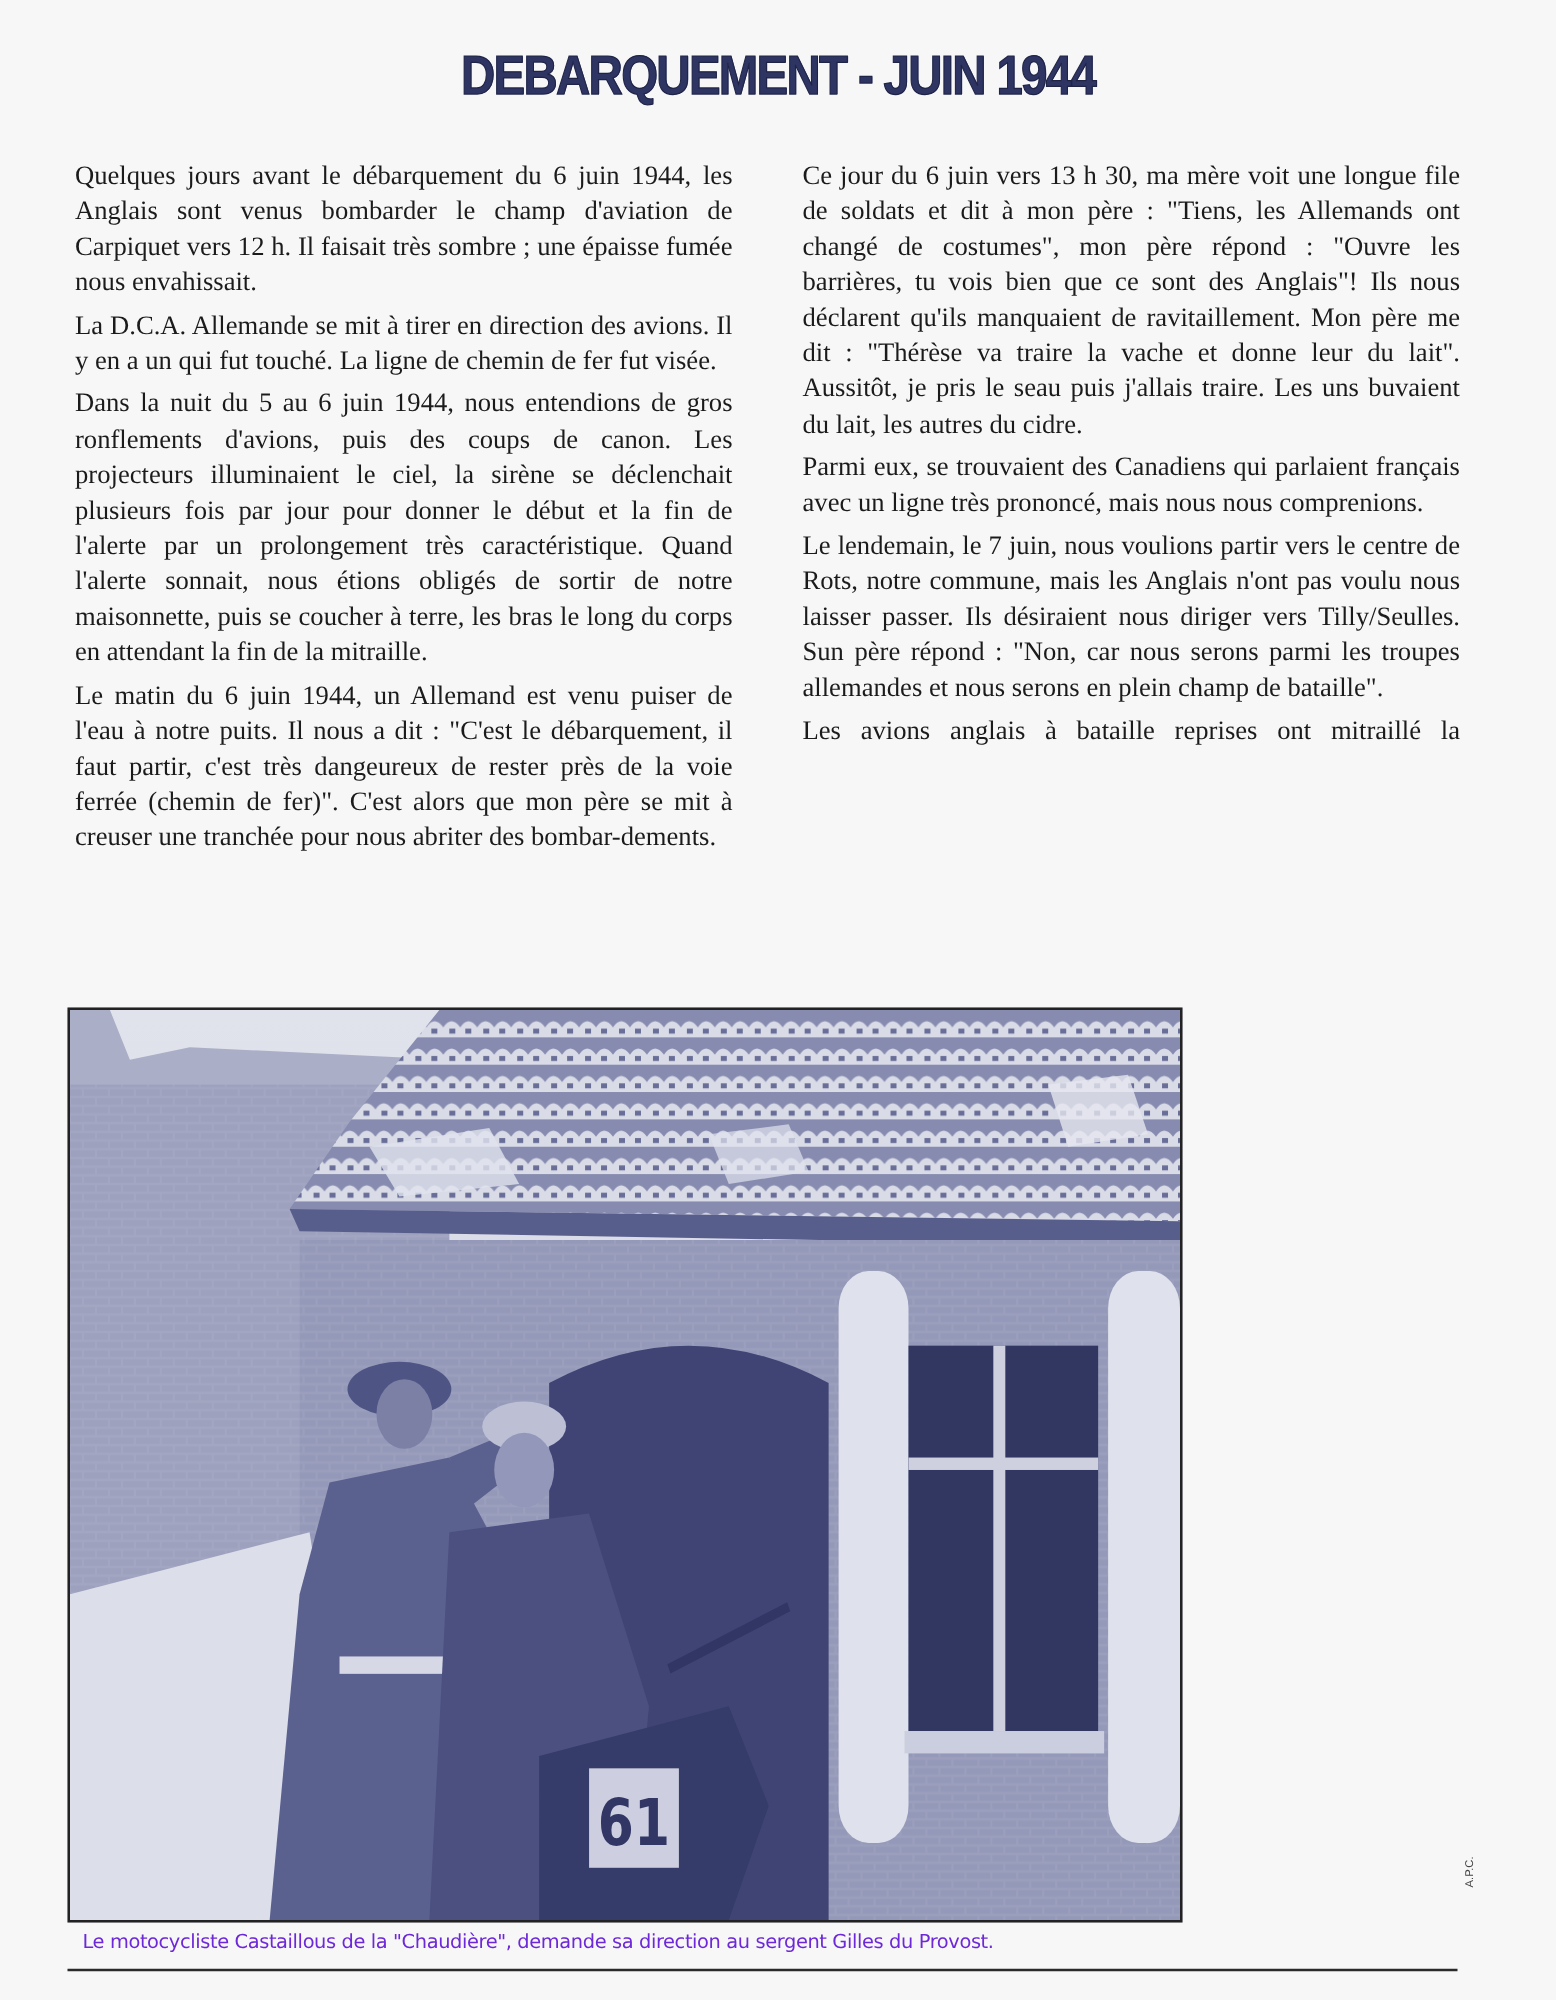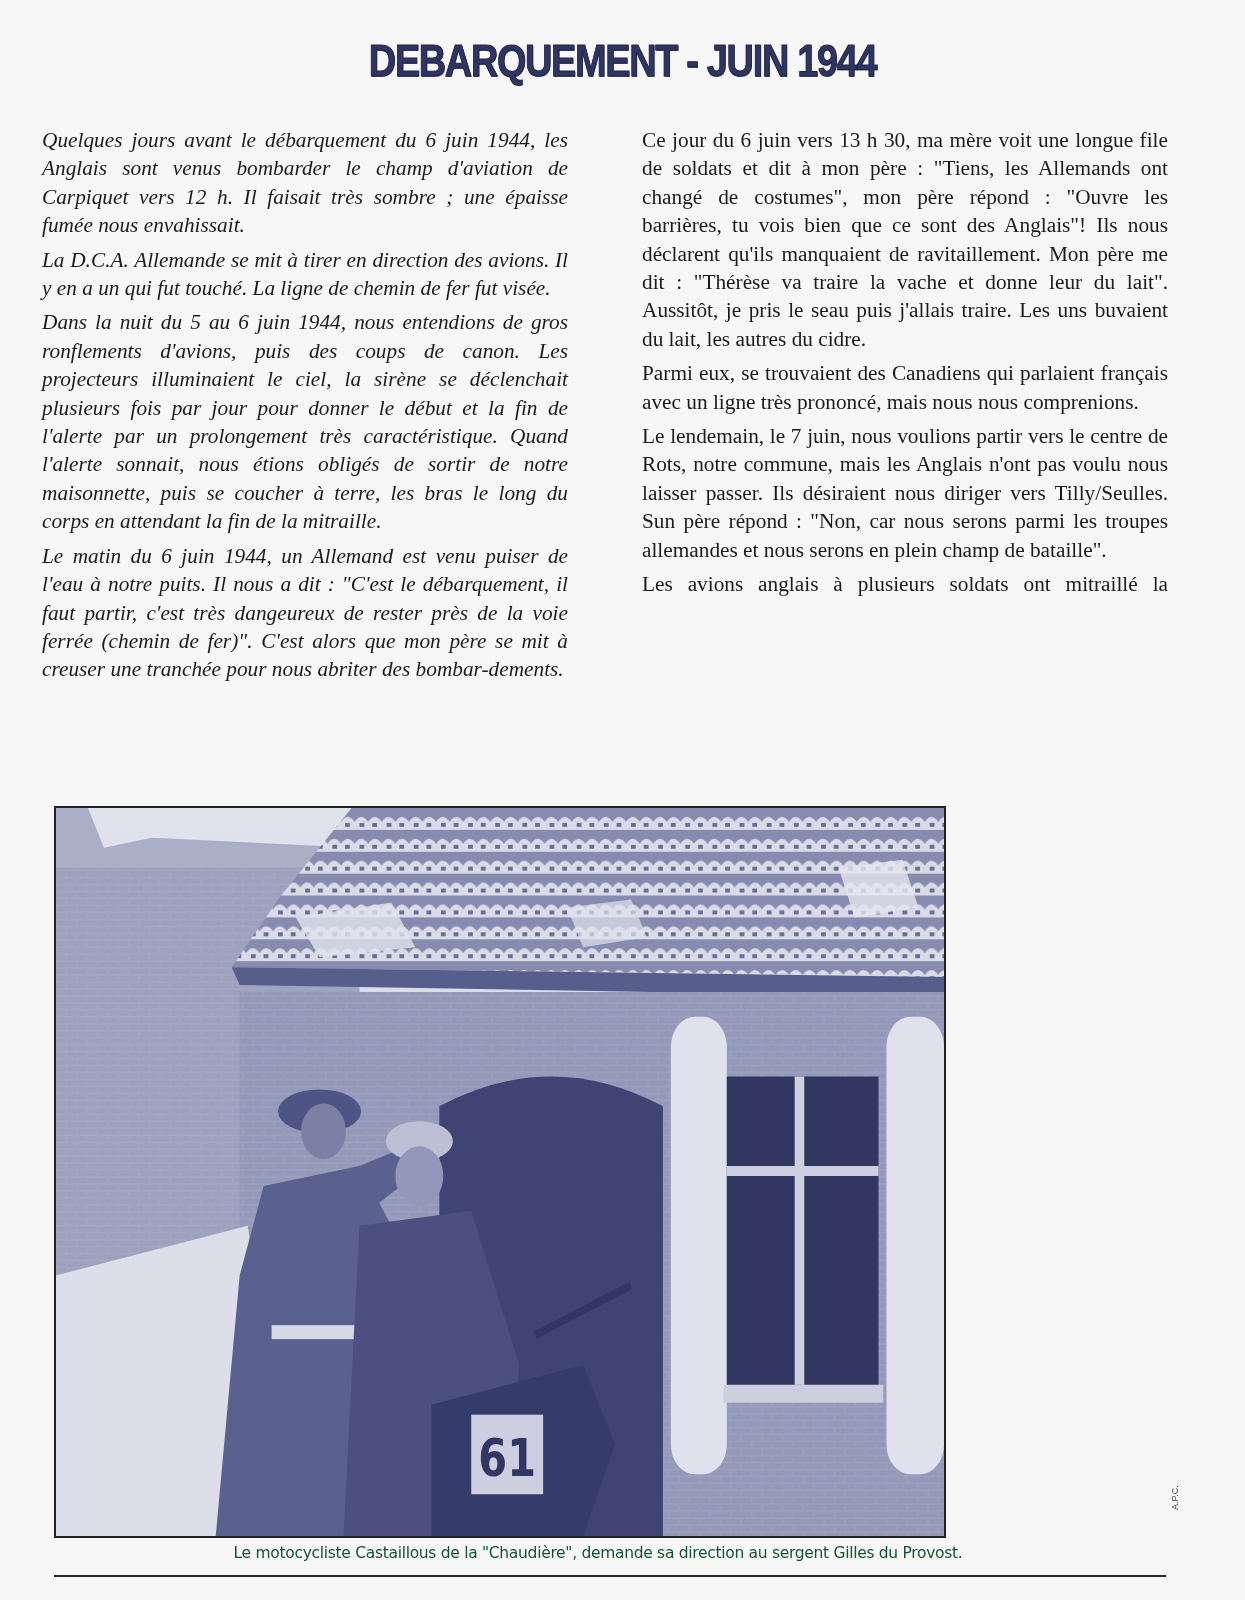--- a/index.html
+++ b/index.html
@@ -32,21 +32,21 @@
     text-shadow: 0.5px 0.5px 0 #4a5180;
   }
   .col {
     position: absolute;
     top: 126px;
     width: 526px;
     font-size: 21.3px;
     line-height: 28.4px;
     text-align: justify;
   }
-  .col.left { left: 42px; font-style: italic; }
+  .col.left { left: 60px; }
   .col.right { left: 642px; }
   .col p {
     margin: 0 0 6px 0;
     text-align: justify;
   }
   .col p.cont-last {
     text-align-last: justify;
   }
   .photo-frame {
     position: absolute;
@@ -71,26 +71,25 @@
     font-family: "Liberation Sans", "DejaVu Sans", sans-serif;
     font-size: 9px;
     color: #444;
     transform: rotate(-90deg);
     transform-origin: left top;
     white-space: nowrap;
   }
   .caption {
     position: absolute;
     top: 1544px;
-    left: 42px;
+    left: 66px;
     width: 1112px;
-    text-align: center;
     font-family: "DejaVu Sans", "Liberation Sans", sans-serif;
     font-size: 15.5px;
-    color: #14532d;
+    color: #6d28d9;
     letter-spacing: -0.3px;
   }
   .caption-rule {
     position: absolute;
     left: 54px;
     top: 1575px;
     width: 1112px;
     height: 2px;
     background: #2a2a2a;
   }
@@ -104,21 +103,21 @@
   <p>Quelques jours avant le débarquement du 6 juin 1944, les Anglais sont venus bombarder le champ d'aviation de Carpiquet vers 12 h. Il faisait très sombre ; une épaisse fumée nous envahissait.</p>
   <p>La D.C.A. Allemande se mit à tirer en direction des avions. Il y en a un qui fut touché. La ligne de chemin de fer fut visée.</p>
   <p>Dans la nuit du 5 au 6 juin 1944, nous entendions de gros ronflements d'avions, puis des coups de canon. Les projecteurs illuminaient le ciel, la sirène se déclenchait plusieurs fois par jour pour donner le début et la fin de l'alerte par un prolongement très caractéristique. Quand l'alerte sonnait, nous étions obligés de sortir de notre maisonnette, puis se coucher à terre, les bras le long du corps en attendant la fin de la mitraille.</p>
   <p>Le matin du 6 juin 1944, un Allemand est venu puiser de l'eau à notre puits. Il nous a dit : "C'est le débarquement, il faut partir, c'est très dangeureux de rester près de la voie ferrée (chemin de fer)". C'est alors que mon père se mit à creuser une tranchée pour nous abriter des bombar-dements.</p>
 </div>
 
 <div class="col right">
   <p>Ce jour du 6 juin vers 13 h 30, ma mère voit une longue file de soldats et dit à mon père : "Tiens, les Allemands ont changé de costumes", mon père répond : "Ouvre les barrières, tu vois bien que ce sont des Anglais"! Ils nous déclarent qu'ils manquaient de ravitaillement. Mon père me dit : "Thérèse va traire la vache et donne leur du lait". Aussitôt, je pris le seau puis j'allais traire. Les uns buvaient du lait, les autres du cidre.</p>
   <p>Parmi eux, se trouvaient des Canadiens qui parlaient français avec un ligne très prononcé, mais nous nous comprenions.</p>
   <p>Le lendemain, le 7 juin, nous voulions partir vers le centre de Rots, notre commune, mais les Anglais n'ont pas voulu nous laisser passer. Ils désiraient nous diriger vers Tilly/Seulles. Sun père répond : "Non, car nous serons parmi les troupes allemandes et nous serons en plein champ de bataille".</p>
-  <p class="cont-last">Les avions anglais à plusieurs soldats ont mitraillé la</p>
+  <p class="cont-last">Les avions anglais à bataille reprises ont mitraillé la</p>
 </div>
 
 <div class="photo-frame">
   <svg viewBox="0 0 1112 732" preserveAspectRatio="none">
     <defs>
       <linearGradient id="sky" x1="0" y1="0" x2="0" y2="1">
         <stop offset="0" stop-color="#eeeff5"></stop>
         <stop offset="1" stop-color="#d4d6e4"></stop>
       </linearGradient>
       <pattern id="tiles" width="34" height="22" patternUnits="userSpaceOnUse">

